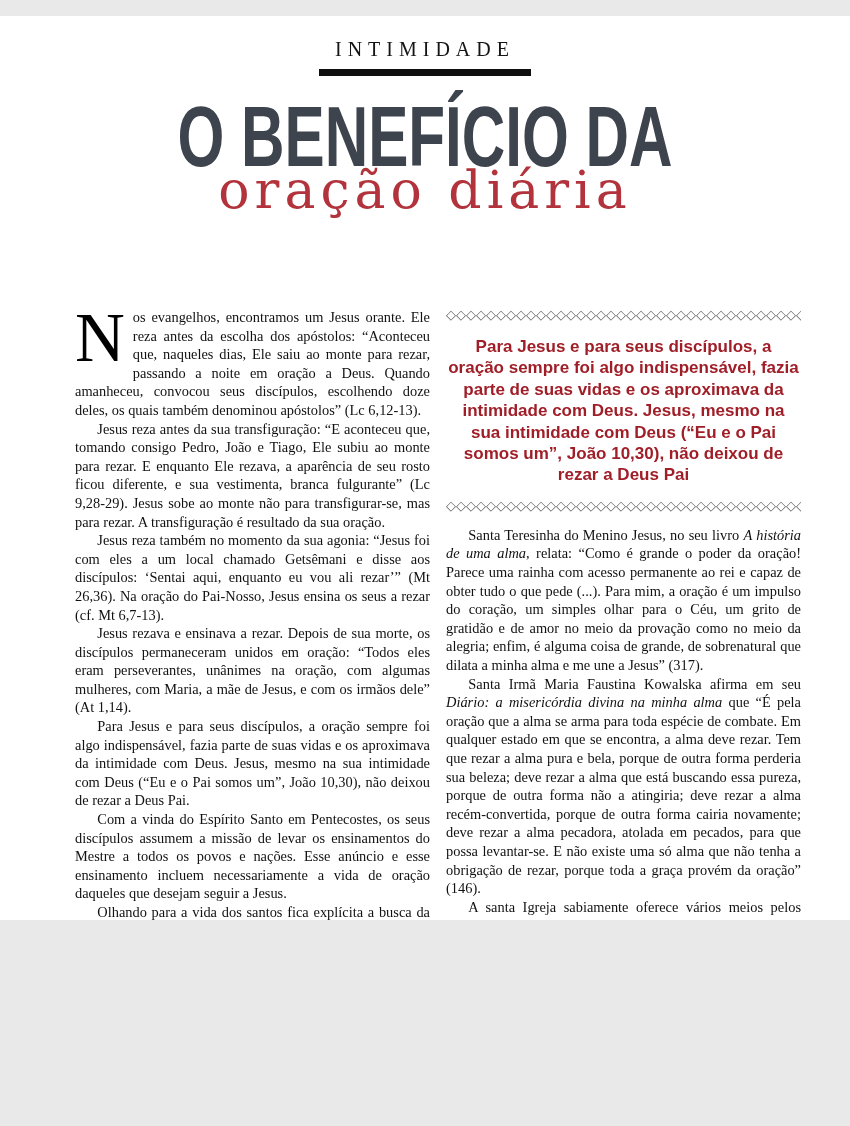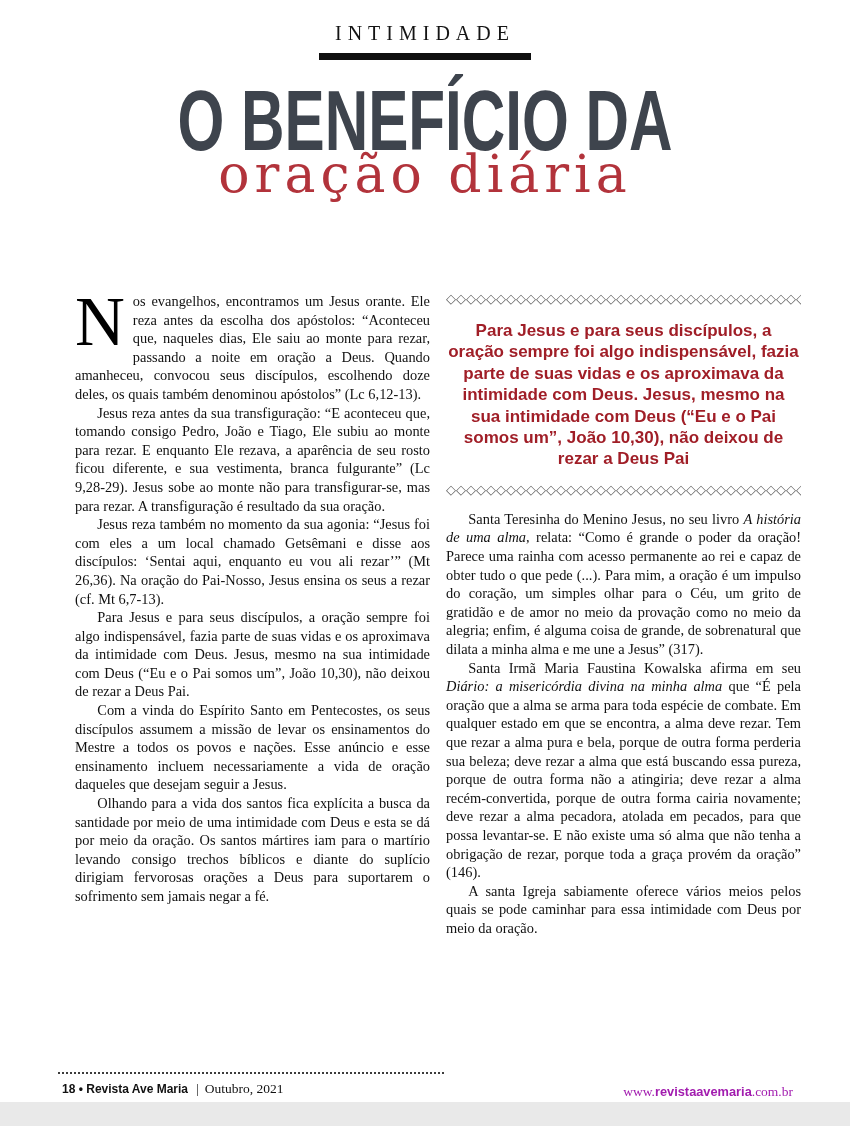--- a/index.html
+++ b/index.html
@@ -1,17 +1,17 @@
 <!DOCTYPE html>
 <html lang="pt" style="--title_slate: #3e444d; --accent_red: #b2333b; --quote_red: #a01e27;"><head>
 <meta charset="utf-8">
 <style>
   html,body { margin:0; padding:0; background:#e9e9e9; }
   .page {
-    position:relative; width:850px; height:1102px; margin:0 auto;
+    position:relative; width:850px; height:904px; margin:16px auto;
     background:#ffffff; overflow:hidden;
     font-family:"Liberation Serif", serif; color:#111;
   }
 
   
   .masthead { padding-top:22px; text-align:center; }
   .kicker {
     font-family:"Liberation Serif", serif;
     font-size:20px; letter-spacing:6px; color:#141414; font-weight:400;
   }
@@ -89,20 +89,21 @@
     <div class="script-sub">oração diária</div>
   </div>
 
   <div class="columns">
 
     <div class="col">
       <p class="para no-indent"><span class="drop-cap">N</span><span>os evangelhos, encontramos um Jesus orante. Ele reza antes da escolha dos apóstolos: “Aconteceu que, naqueles dias, Ele saiu ao monte para rezar, passando a noite em oração a Deus. Quando amanheceu, convocou seus discípulos, escolhendo doze deles, os quais também denominou apóstolos” (Lc 6,12-13).</span></p>
       <div>
           <p class="para"><span>Jesus reza antes da sua transfiguração: “E aconteceu que, tomando consigo Pedro, João e Tiago, Ele subiu ao monte para rezar. E enquanto Ele rezava, a aparência de seu rosto ficou diferente, e sua vestimenta, branca fulgurante” (Lc 9,28-29). Jesus sobe ao monte não para transfigurar-se, mas para rezar. A transfiguração é resultado da sua oração.</span></p>
           <p class="para"><span>Jesus reza também no momento da sua agonia: “Jesus foi com eles a um local chamado Getsêmani e disse aos discípulos: ‘Sentai aqui, enquanto eu vou ali rezar’” (Mt 26,36). Na oração do Pai-Nosso, Jesus ensina os seus a rezar (cf. Mt 6,7-13).</span></p>
+          <p class="para"><span>Jesus rezava e ensinava a rezar. Depois de sua morte, os discípulos permaneceram unidos em oração: “Todos eles eram perseverantes, unânimes na oração, com algumas mulheres, com Maria, a mãe de Jesus, e com os irmãos dele” (At 1,14).</span></p>
           <p class="para"><span>Para Jesus e para seus discípulos, a oração sempre foi algo indispensável, fazia parte de suas vidas e os aproximava da intimidade com Deus. Jesus, mesmo na sua intimidade com Deus (“Eu e o Pai somos um”, João 10,30), não deixou de rezar a Deus Pai.</span></p>
           <p class="para"><span>Com a vinda do Espírito Santo em Pentecostes, os seus discípulos assumem a missão de levar os ensinamentos do Mestre a todos os povos e nações. Esse anúncio e esse ensinamento incluem necessariamente a vida de oração daqueles que desejam seguir a Jesus.</span></p>
           <p class="para"><span>Olhando para a vida dos santos fica explícita a busca da santidade por meio de uma intimidade com Deus e esta se dá por meio da oração. Os santos mártires iam para o martírio levando consigo trechos bíblicos e diante do suplício dirigiam fervorosas orações a Deus para suportarem o sofrimento sem jamais negar a fé.</span></p>
         </div>
     </div>
 
     <div class="col">
       <div class="quote-box">
         <div class="diamond-row">◇◇◇◇◇◇◇◇◇◇◇◇◇◇◇◇◇◇◇◇◇◇◇◇◇◇◇◇◇◇◇◇◇◇◇◇◇◇◇◇◇◇◇◇◇◇◇◇◇◇◇◇◇◇◇◇◇◇◇◇</div>
         <p class="quote-text">Para Jesus e para seus discípulos, a oração sempre foi algo indispensável, fazia parte de suas vidas e os aproximava da intimidade com Deus. Jesus, mesmo na sua intimidade com Deus (“Eu e o Pai somos um”, João 10,30), não deixou de rezar a Deus Pai</p>

